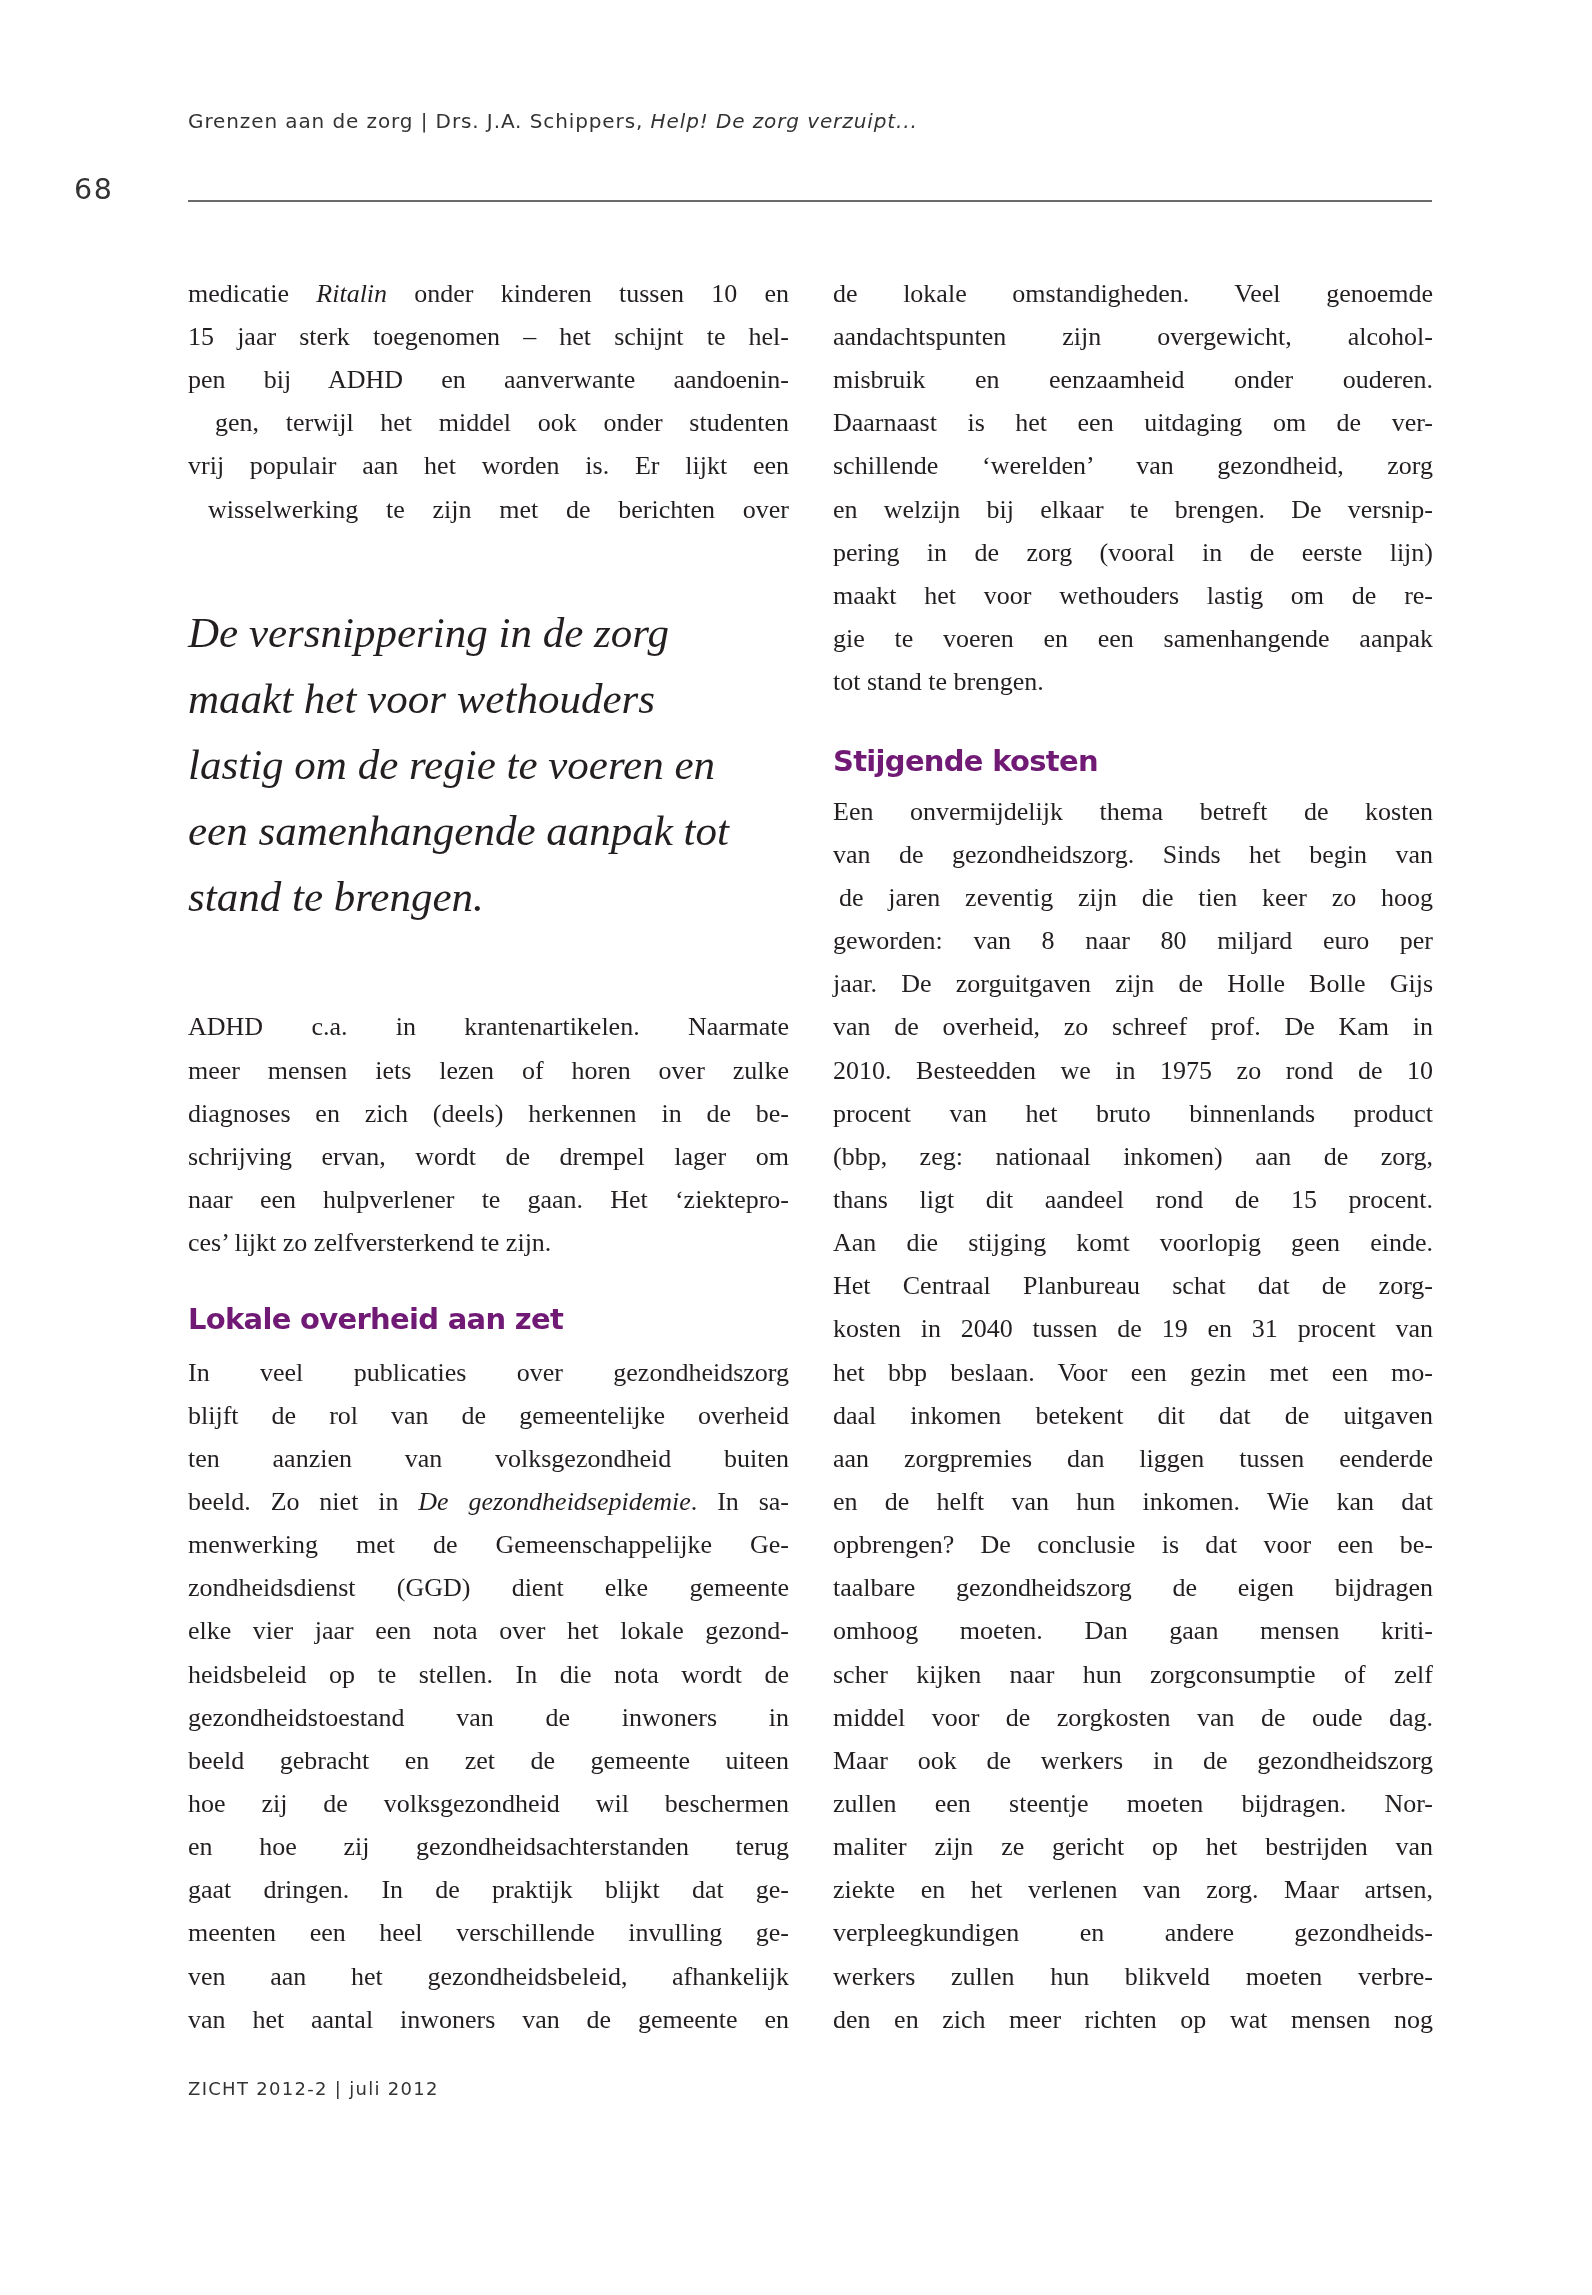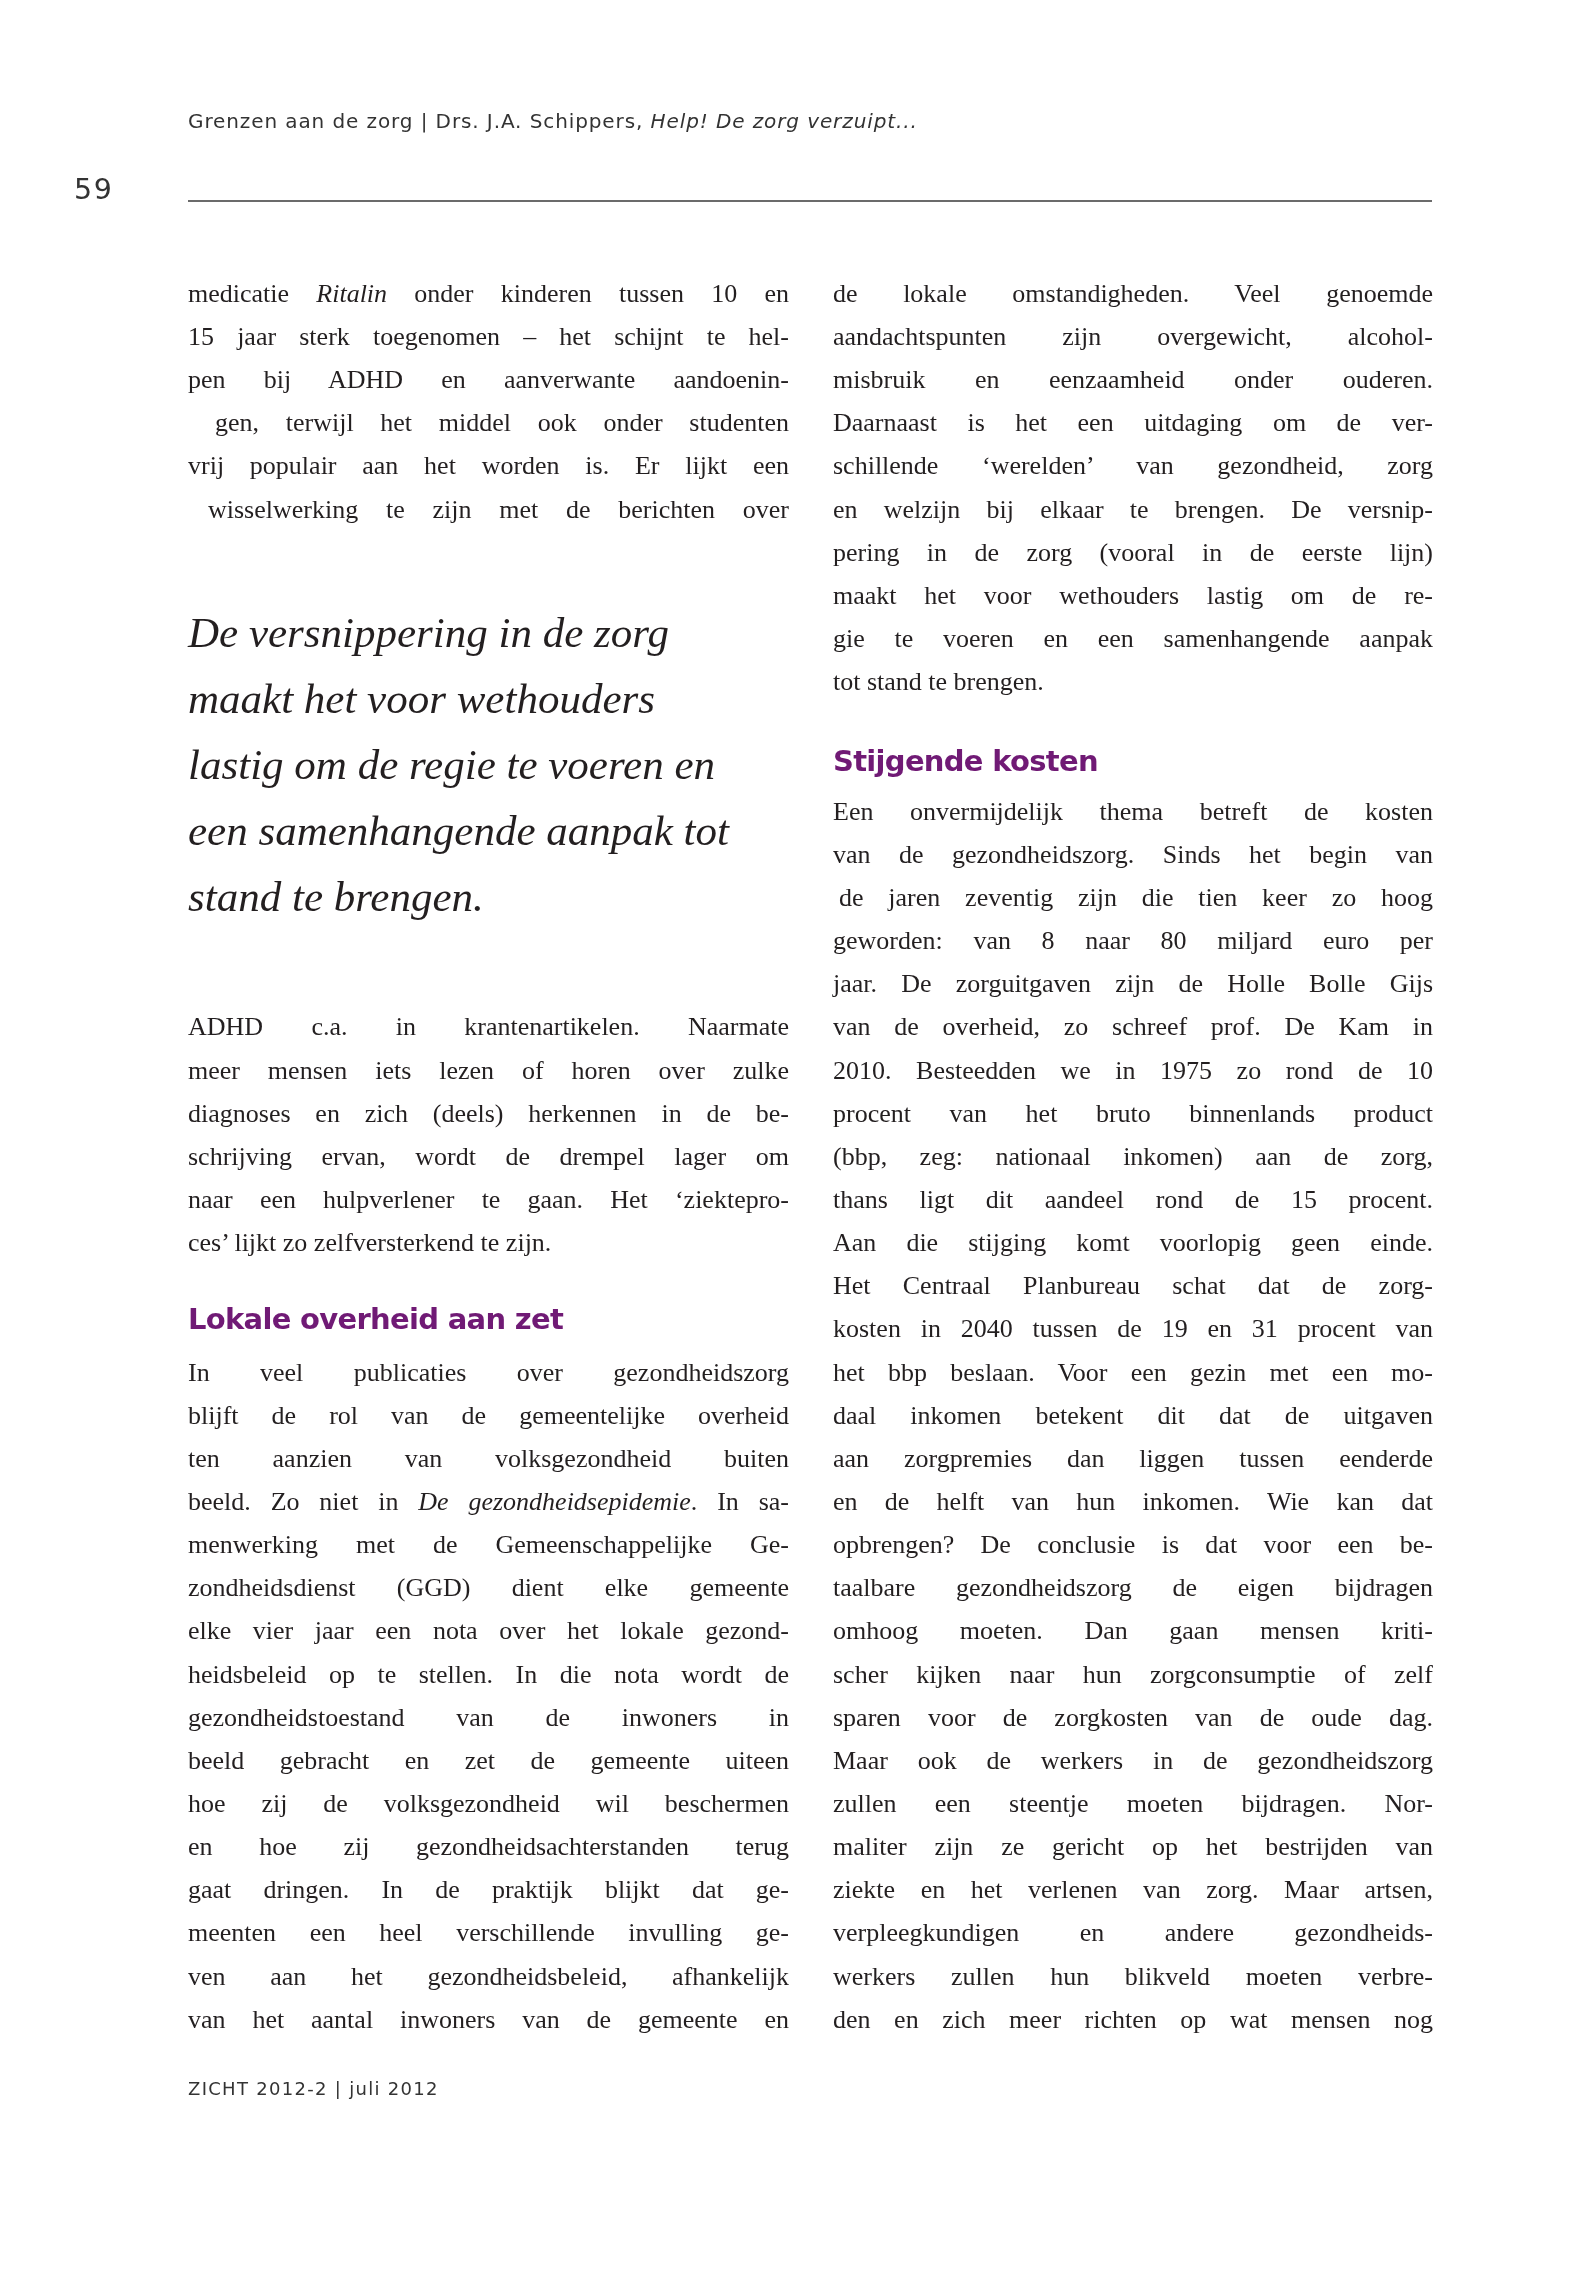--- a/index.html
+++ b/index.html
@@ -45,21 +45,21 @@
 </style>
 </head>
 <body>
 
 <div class="running-head">
   <span>Grenzen aan de zorg</span>
   <span>|</span>
   <span>Drs. J.A. Schippers,</span>
   <i>Help! De zorg verzuipt...</i>
 </div>
-<div class="page-number">59</div>
+<div class="page-number">68</div>
 <div class="rule"></div>
 
 <div class="col left">
   <div id="left-para1">
       <div class="line" style="top: 272px;">medicatie <i>Ritalin</i> onder kinderen tussen 10 en</div>
       <div class="line" style="top: 315px;">15 jaar sterk toegenomen – het schijnt te hel-</div>
       <div class="line" style="top: 358px;">pen bij ADHD en aanverwante aandoenin-</div>
       <div class="line" style="top: 401px; margin-left: 27px;">gen, terwijl het middel ook onder studenten</div>
       <div class="line" style="top: 444px;">vrij populair aan het worden is. Er lijkt een</div>
       <div class="line" style="top: 488px; margin-left: 20px;">wisselwerking te zijn met de berichten over</div>
@@ -129,21 +129,21 @@
       <div class="line" style="top: 1264px;">Het Centraal Planbureau schat dat de zorg-</div>
       <div class="line" style="top: 1307px;">kosten in 2040 tussen de 19 en 31 procent van</div>
       <div class="line" style="top: 1351px;">het bbp beslaan. Voor een gezin met een mo-</div>
       <div class="line" style="top: 1394px;">daal inkomen betekent dit dat de uitgaven</div>
       <div class="line" style="top: 1437px;">aan zorgpremies dan liggen tussen eenderde</div>
       <div class="line" style="top: 1480px;">en de helft van hun inkomen. Wie kan dat</div>
       <div class="line" style="top: 1523px;">opbrengen? De conclusie is dat voor een be-</div>
       <div class="line" style="top: 1566px;">taalbare gezondheidszorg de eigen bijdragen</div>
       <div class="line" style="top: 1609px;">omhoog moeten. Dan gaan mensen kriti-</div>
       <div class="line" style="top: 1653px;">scher kijken naar hun zorgconsumptie of zelf</div>
-      <div class="line" style="top: 1696px;">sparen voor de zorgkosten van de oude dag.</div>
+      <div class="line" style="top: 1696px;">middel voor de zorgkosten van de oude dag.</div>
       <div class="line" style="top: 1739px;">Maar ook de werkers in de gezondheidszorg</div>
       <div class="line" style="top: 1782px;">zullen een steentje moeten bijdragen. Nor-</div>
       <div class="line" style="top: 1825px;">maliter zijn ze gericht op het bestrijden van</div>
       <div class="line" style="top: 1868px;">ziekte en het verlenen van zorg. Maar artsen,</div>
       <div class="line" style="top: 1911px;">verpleegkundigen en andere gezondheids-</div>
       <div class="line" style="top: 1955px;">werkers zullen hun blikveld moeten verbre-</div>
       <div class="line" style="top: 1998px;">den en zich meer richten op wat mensen nog</div>
     </div>
 </div>
 

